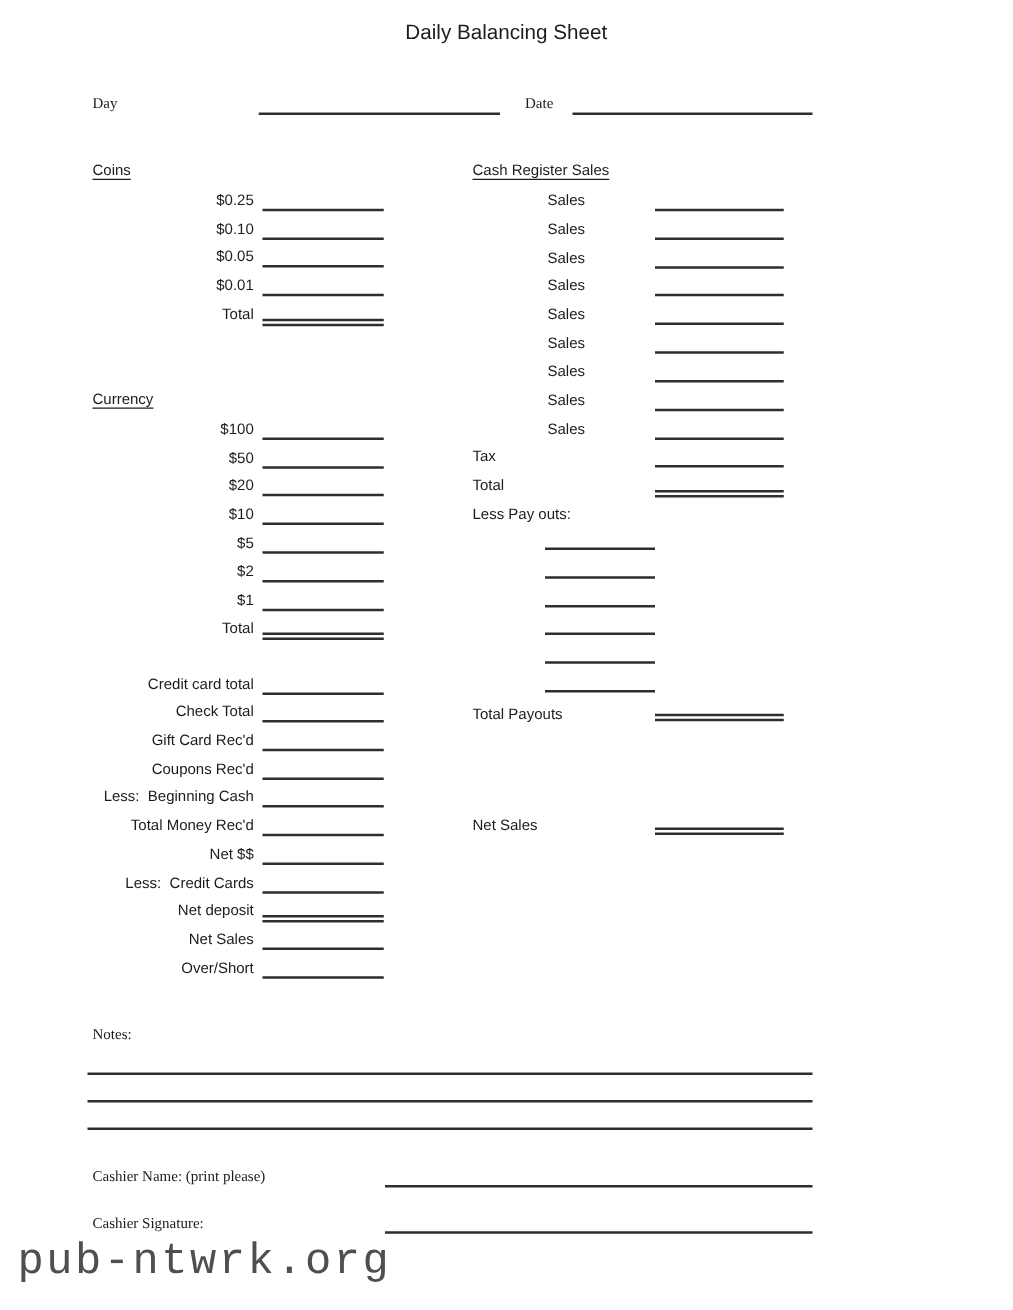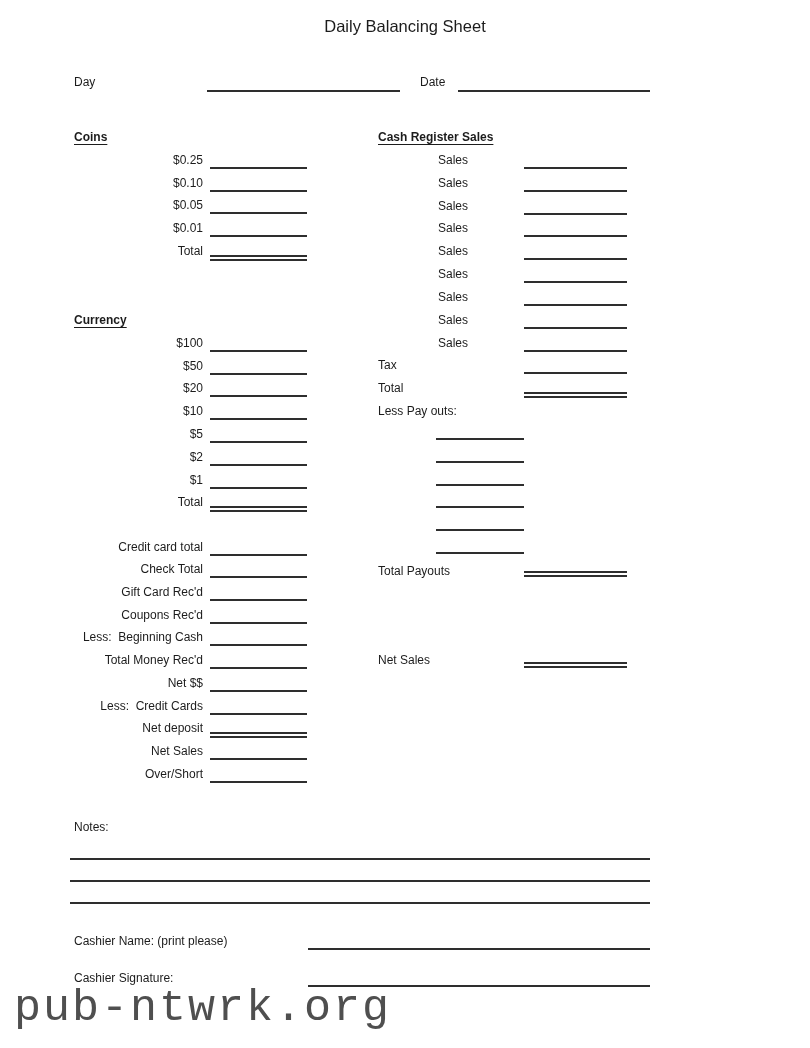--- a/index.html
+++ b/index.html
@@ -5,32 +5,32 @@
   :root{
     --ink:#1c1c1c; --line:#2e2e2e; --watermark:#4f4f4f; --background:#ffffff;
   }
   *{margin:0;padding:0;box-sizing:border-box;}
   html,body{background:#fff;}
   body{font-family:"Liberation Sans","DejaVu Sans",sans-serif;}
   .page{
     position:relative;width:810px;height:1048px;background:var(--background);
     color:var(--ink);overflow:hidden;
   }
-  .abs{position:absolute;}
+  .abs{position:absolute;font-family:Liberation Serif, serif;}
   .lbl{font-size:12px;color:var(--ink);white-space:pre;line-height:14px;}
   
   .title-block{position:absolute;left:0;right:0;top:16px;text-align:center;}
   .title-line{font-size:16.5px;line-height:21px;color:var(--ink);white-space:pre;}
   
   .hline{position:absolute;height:0;border-top:2px solid var(--line);}
   
   .section{position:absolute;}
   .section-heading{
     font-size:12px;line-height:14px;color:var(--ink);
-    text-decoration:underline;text-underline-offset:3px;display:inline-block;font-weight:bold;
+    text-decoration:underline;text-underline-offset:3px;display:inline-block;
   }
   .rows{position:absolute;left:0;top:23px;}
   
   .money-row{position:relative;height:22.8px;width:240px;}
   .money-row .money-label{position:absolute;left:0;width:129px;text-align:right;bottom:6px;}
   .money-row .write-line{position:absolute;left:136px;width:97px;bottom:4px;height:0;border-bottom:2px solid var(--line);}
   .money-row.total .write-line,
   .money-row.double .write-line{border-bottom:6px double var(--line);bottom:3px;}
   .summary-row{height:22.7px;}
   .summary-row .money-label{text-align:right;}
@@ -46,21 +46,21 @@
   .reg-row.net-sales{margin-top:68px;}
   .reg-row.net-sales .write-line{bottom:7px;}
   .reg-row.net-sales .reg-label{bottom:8px;}
   
   .notes-lines{position:absolute;left:70px;top:838px;width:580px;}
   .note-line{height:22px;border-bottom:2px solid var(--line);}
   
   .watermark{
     position:absolute;left:14px;top:988px;
     font-family:"Liberation Mono","DejaVu Sans Mono",monospace;
-    font-size:45px;line-height:42px;color:var(--watermark);letter-spacing:2px;
+    font-size:35px;line-height:42px;color:var(--watermark);letter-spacing:2px;
   }
 </style>
 </head>
 <body>
 
 <div class="page">
 
   <div class="title-block">
     <div class="title-line">Daily Balancing Sheet</div>
   </div>

